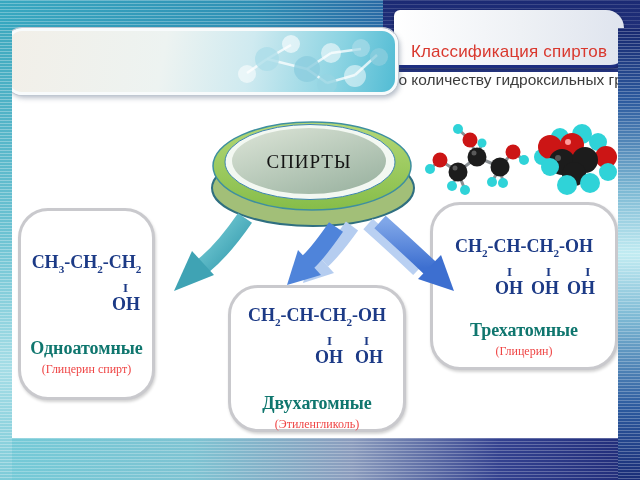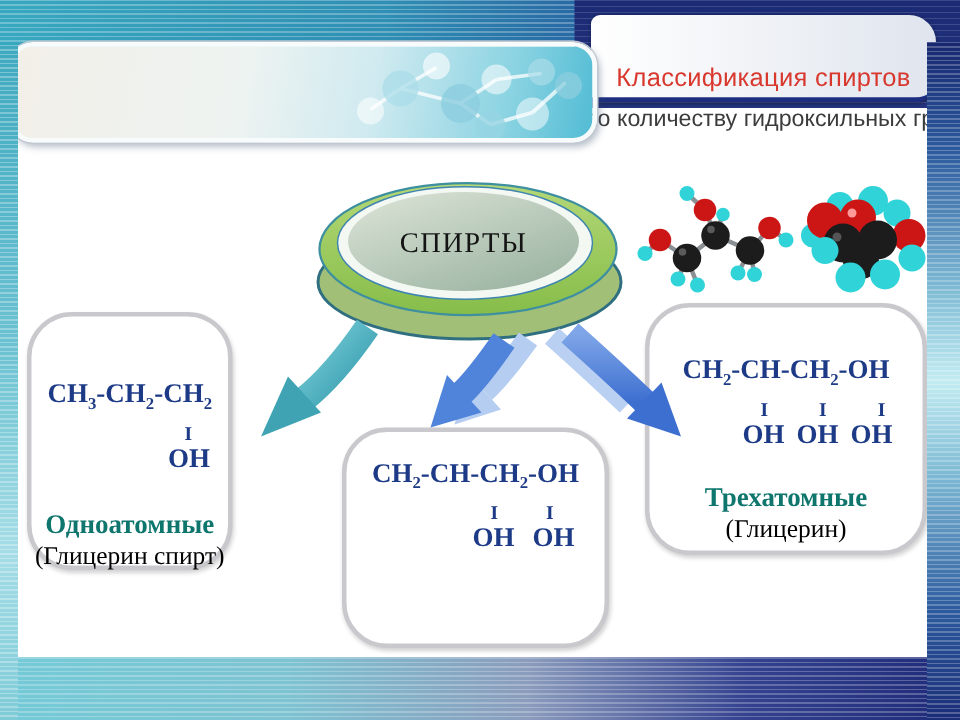--- a/index.html
+++ b/index.html
@@ -72,40 +72,40 @@
   .disc-svg{position:absolute;left:200px;top:112px;z-index:6;}
   .molecules-svg{position:absolute;left:422px;top:112px;z-index:6;}
   .arrows-svg{position:absolute;left:140px;top:205px;z-index:8;pointer-events:none;}
   .cat-box{
     position:absolute;z-index:7;background:#ffffff;
     border:3px solid #c9c9cd;border-radius:30px;
     box-shadow:1px 2px 3px rgba(0,0,0,.18);
     box-sizing:border-box;
     font-family:"Liberation Serif",serif;text-align:center;
   }
-  .box-mono{left:18px;top:208px;width:137px;height:172px;padding-top:40px;}
+  .box-mono{left:18px;top:208px;width:137px;height:192px;padding-top:40px;}
   .box-di  {left:228px;top:285px;width:178px;height:147px;padding-top:16px;}
   .box-tri {left:430px;top:202px;width:188px;height:168px;padding-top:30px;}
   .formula{
     color:#1c3a86;font-weight:bold;font-size:18px;line-height:22px;white-space:nowrap;
   }
   .formula sub{font-size:62%;}
   .bond-row{display:flex;color:#1c3a86;font-weight:bold;font-size:13px;line-height:13px;margin-top:1px;}
   .oh-row{display:flex;color:#1c3a86;font-weight:bold;font-size:18px;line-height:21px;}
   .box-mono .bond-row{justify-content:flex-end;padding-right:24px;}
   .box-mono .oh-row{justify-content:flex-end;padding-right:12px;}
   .box-di .bond-row{padding-left:96px;gap:32px;}
   .box-di .oh-row{padding-left:84px;gap:12px;}
   .box-tri .bond-row{padding-left:74px;gap:34px;}
   .box-tri .oh-row{padding-left:62px;gap:8px;}
   .category-label{color:#0f766e;font-weight:bold;font-size:18px;line-height:22px;}
   .box-mono .category-label{margin-top:22px;font-family:Liberation Serif, serif;}
   .box-di .category-label{margin-top:24px;}
   .box-tri .category-label{margin-top:20px;}
-  .example-label{color:#000000;font-size:17px;line-height:21px;}
+  .example-label{color:#ef4444;font-size:12px;line-height:21px;}
 </style>
 </head>
 <body>
 
 <div class="slide">
 
   <div class="content-panel"></div>
 
   <div class="page-subtitle">по количеству гидроксильных групп</div>
 
@@ -268,20 +268,22 @@
   <div class="cat-box box-di">
     <div class="formula">CH<sub>2</sub>-CH-CH<sub>2</sub>-OH</div>
     <div class="bond-row">
       <span>I</span>
       <span>I</span>
     </div>
     <div class="oh-row">
       <span>OH</span>
       <span>OH</span>
     </div>
+    <div class="category-label">Двухатомные</div>
+    <div class="example-label">(Этиленгликоль)</div>
   </div>
 
   <div class="cat-box box-tri">
     <div class="formula">CH<sub>2</sub>-CH-CH<sub>2</sub>-OH</div>
     <div class="bond-row">
       <span>I</span>
       <span>I</span>
       <span>I</span>
     </div>
     <div class="oh-row">

